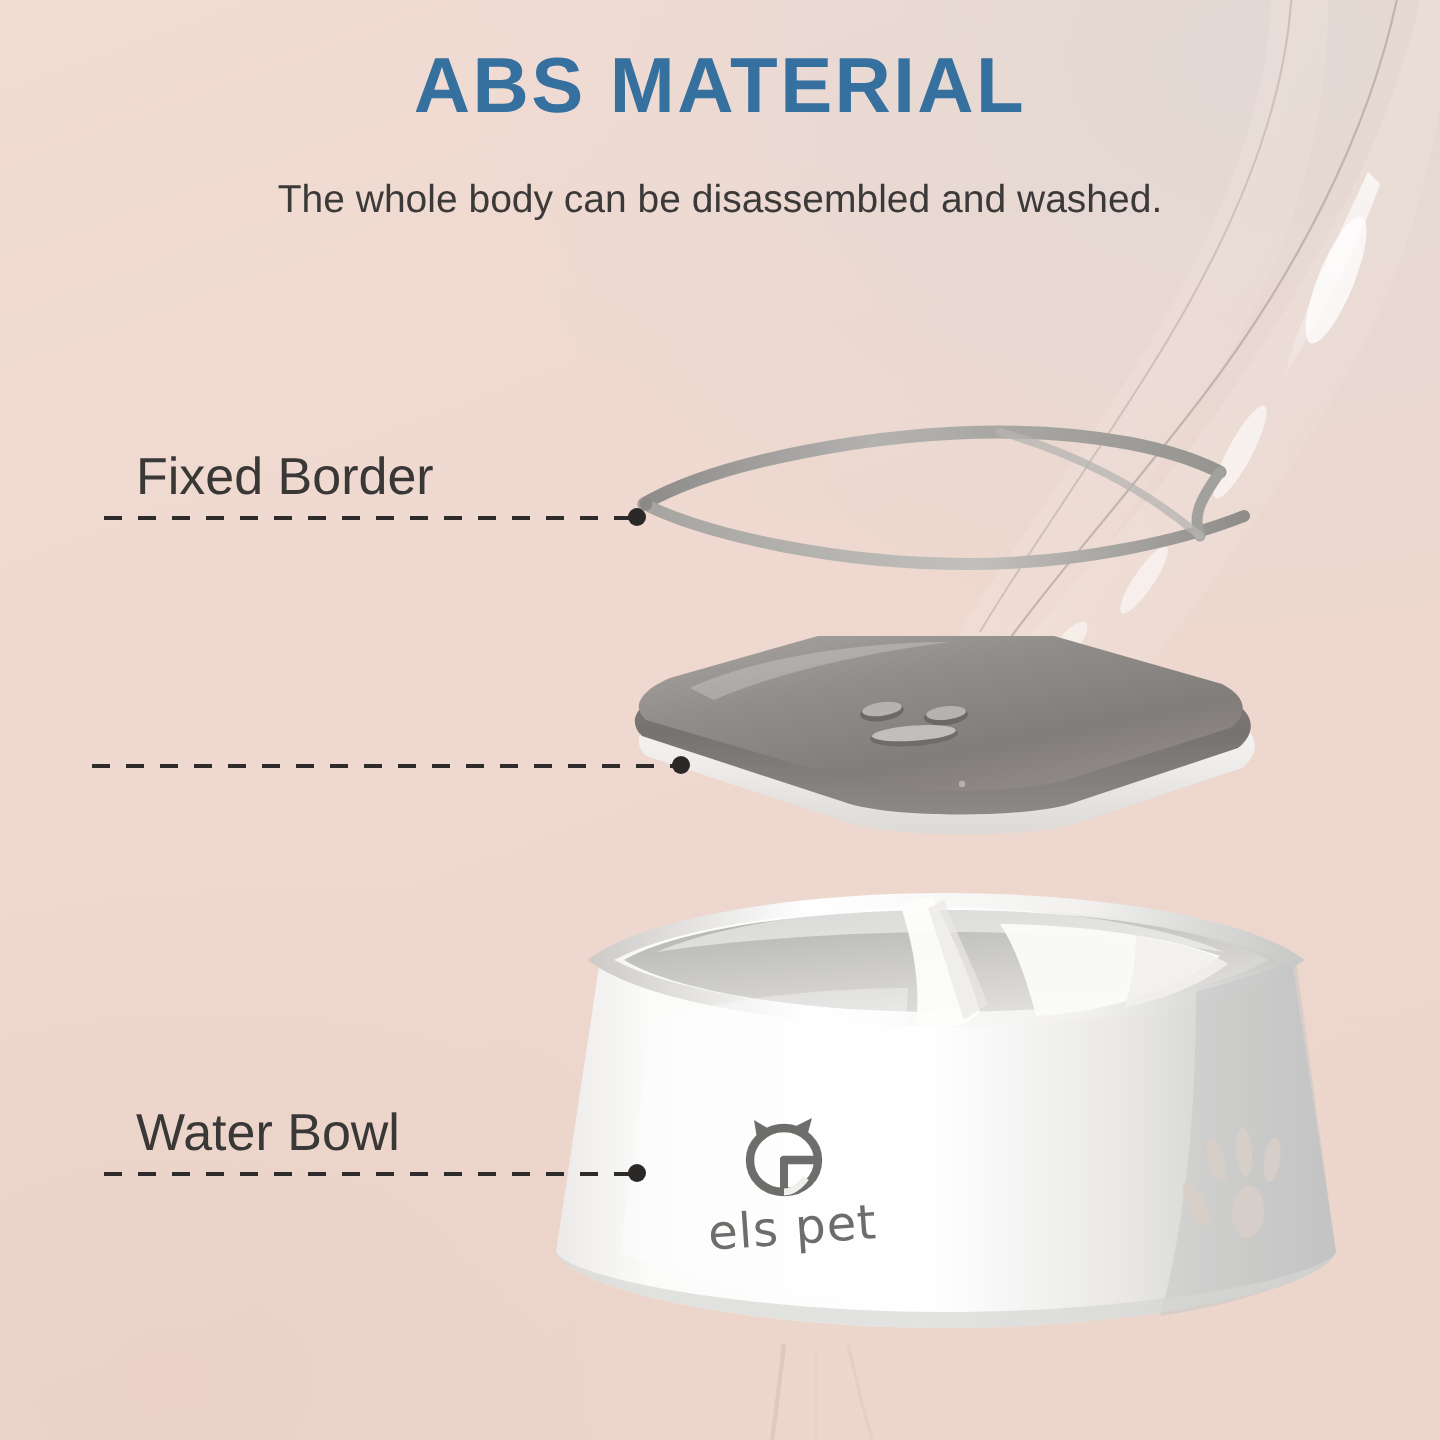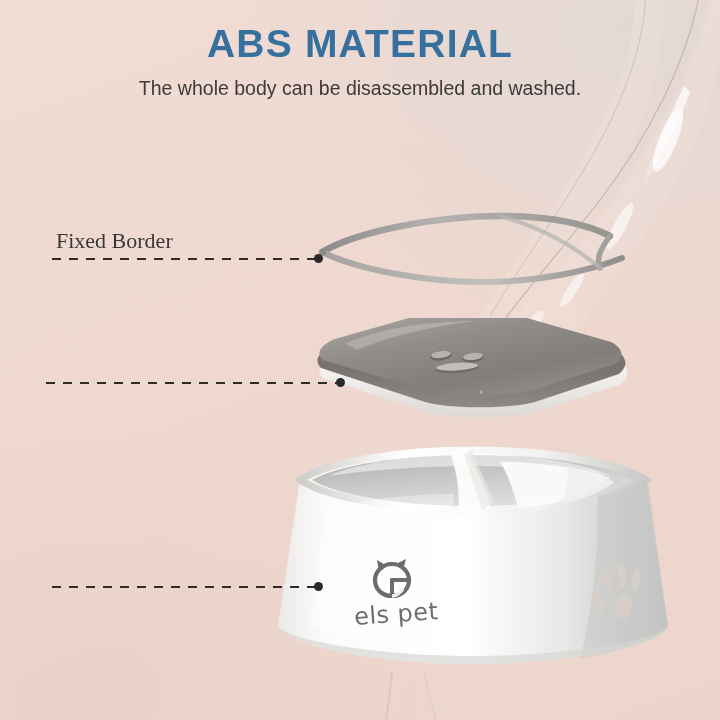--- a/index.html
+++ b/index.html
@@ -27,30 +27,30 @@
   .title{
     margin:0;padding-top:22px;
     font-size:39px;font-weight:bold;letter-spacing:1.2px;
     color:#35709e;
   }
   .subtitle{
     margin:0;padding-top:13px;
     font-size:25px;font-weight:400;color:#3c3a39;
   }
   .subtitle2{
-    margin:0;padding-top:11px;
+    margin:12px;padding-top:11px;
     font-size:19.5px;font-weight:400;color:#3c3a39;
   }
 
   
   .callout{position:absolute;}
   .callout .ctext{
-    position:absolute;left:4px;bottom:6px;
+    position:absolute;left:16px;bottom:6px;
     white-space:nowrap;
-    font-size:22px;color:#3a3836;font-weight:400;font-family:Liberation Serif, serif;
+    font-size:26px;color:#3a3836;font-weight:400;
   }
   .leader{
     position:absolute;left:0;bottom:0;height:2px;
     background-image:linear-gradient(to right,#2e2c2b 0 9px,transparent 9px 17px);
     background-size:17px 2px;background-repeat:repeat-x;
   }
   .leader-dot{
     position:absolute;bottom:-3px;width:9px;height:9px;
     border-radius:50%;background:#2b2928;
   }
@@ -282,17 +282,18 @@
     <div class="leader" style="width:266px;"></div>
     <div class="leader-dot" style="left:262px;"></div>
   </div>
 
   <div class="callout" style="left:46px;top:346px;width:300px;height:38px;">
     <div class="leader" style="width:294px;"></div>
     <div class="leader-dot" style="left:290px;"></div>
   </div>
 
   <div class="callout" style="left:52px;top:550px;width:272px;height:38px;">
+    <div class="ctext">Water Bowl</div>
     <div class="leader" style="width:266px;"></div>
     <div class="leader-dot" style="left:262px;"></div>
   </div>
 
 </div>
 
 </body></html>

